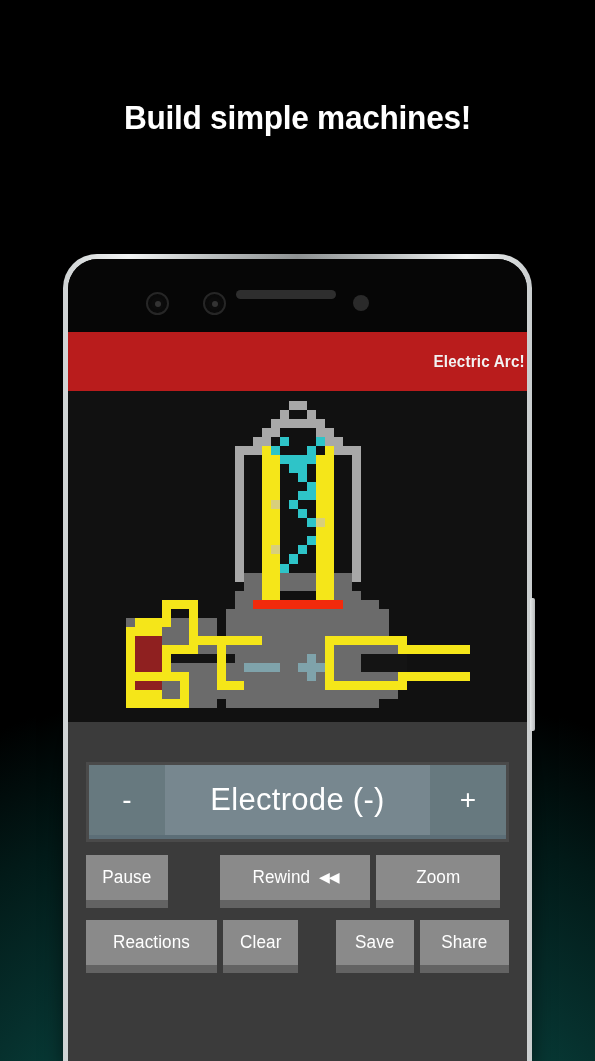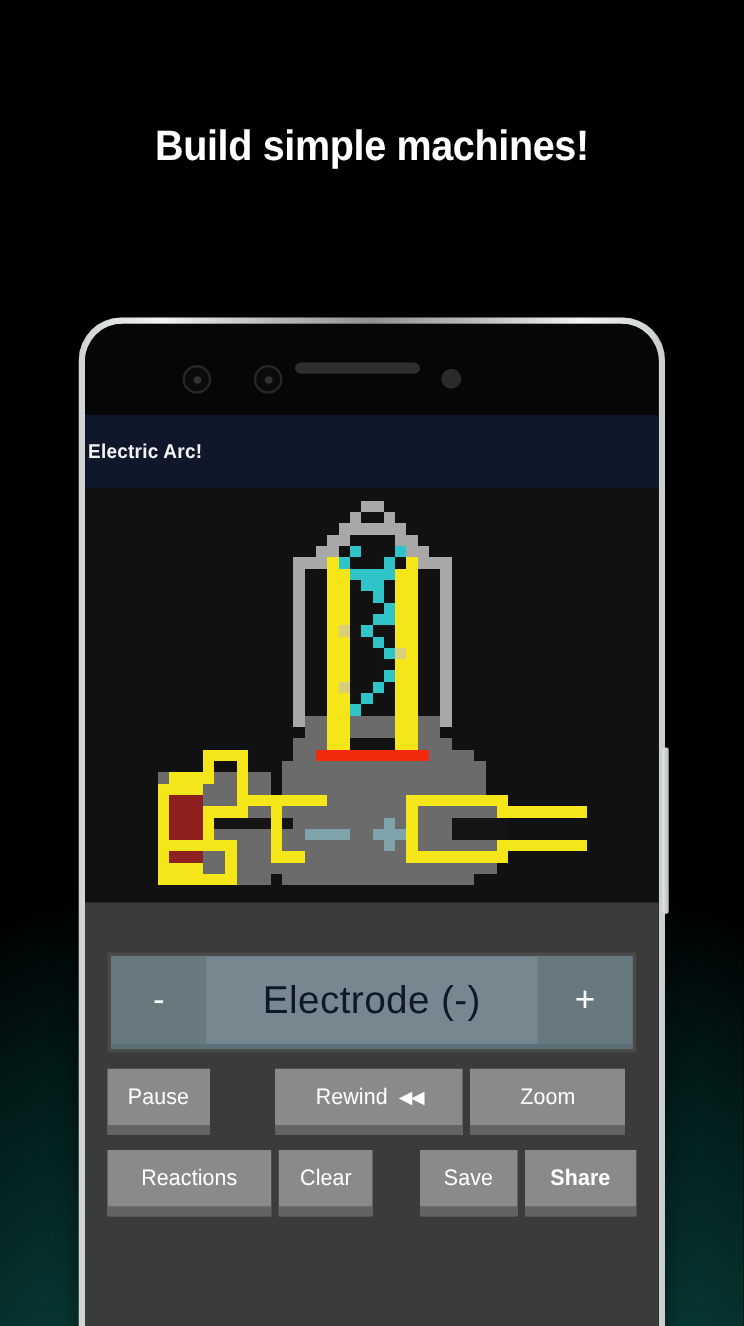--- a/index.html
+++ b/index.html
@@ -73,22 +73,22 @@
     background:#2a2a2a;
   }
 
   
   .app{
     position:absolute;left:0;top:73px;width:459px;height:742px;
     background:#0c0c0c;
   }
   .titlebar{
     position:absolute;left:0;top:0;width:459px;height:59px;
-    background:#0f172a;
-    display:flex;align-items:center;justify-content:flex-start;
+    background:#b91c1c;
+    display:flex;align-items:center;justify-content:flex-end;
   }
   .title-text{
     color:#f2f2f2;font-size:16px;font-weight:bold;letter-spacing:0.2px;
     transform:scaleX(0.95);
   }
   .canvas{
     position:absolute;left:0;top:59px;width:459px;height:331px;
     background:#111111;
     overflow:hidden;
   }
@@ -116,21 +116,21 @@
     border-bottom:4px solid #5c6e77;
     box-sizing:border-box;
   }
   .sel-btn{
     width:76px;display:flex;align-items:center;justify-content:center;
     color:#ffffff;font-size:28px;font-weight:300;
     background:#67797f;
   }
   .sel-label{
     flex:1;display:flex;align-items:center;justify-content:center;
-    color:#0f172a;font-size:31px;font-weight:300;letter-spacing:0.3px;
+    color:#ffffff;font-size:31px;font-weight:300;letter-spacing:0.3px;
     background:#77878f;
   }
 
   .btnrow{
     position:absolute;left:18px;display:flex;gap:6px;width:423px;
     box-sizing:border-box;
   }
   .btnrow-1{top:133px;}
   .btnrow-2{top:198px;}
   .gbtn{
@@ -146,21 +146,21 @@
   .gbtn .rwicon{
     display:inline-block;margin-left:7px;font-size:14px;letter-spacing:-1px;
     position:relative;top:-1px;
   }
   .w-pause{width:82px;}
   .w-rewind{width:150px;margin-left:46px;}
   .w-zoom{width:124px;}
   .w-clear{width:80px;}
   .w-reactions{width:140px;}
   .w-save{width:84px;margin-left:32px;}
-  .w-share{width:95px;font-weight:bold;}
+  .w-share{width:95px;}
 
   
   .side-btn{
     position:absolute;left:530px;top:598px;width:5px;height:133px;
     border-radius:2px;
     background:linear-gradient(90deg,#e6e9ea,#b7babb);
   }
 </style>
 </head>
 <body>

